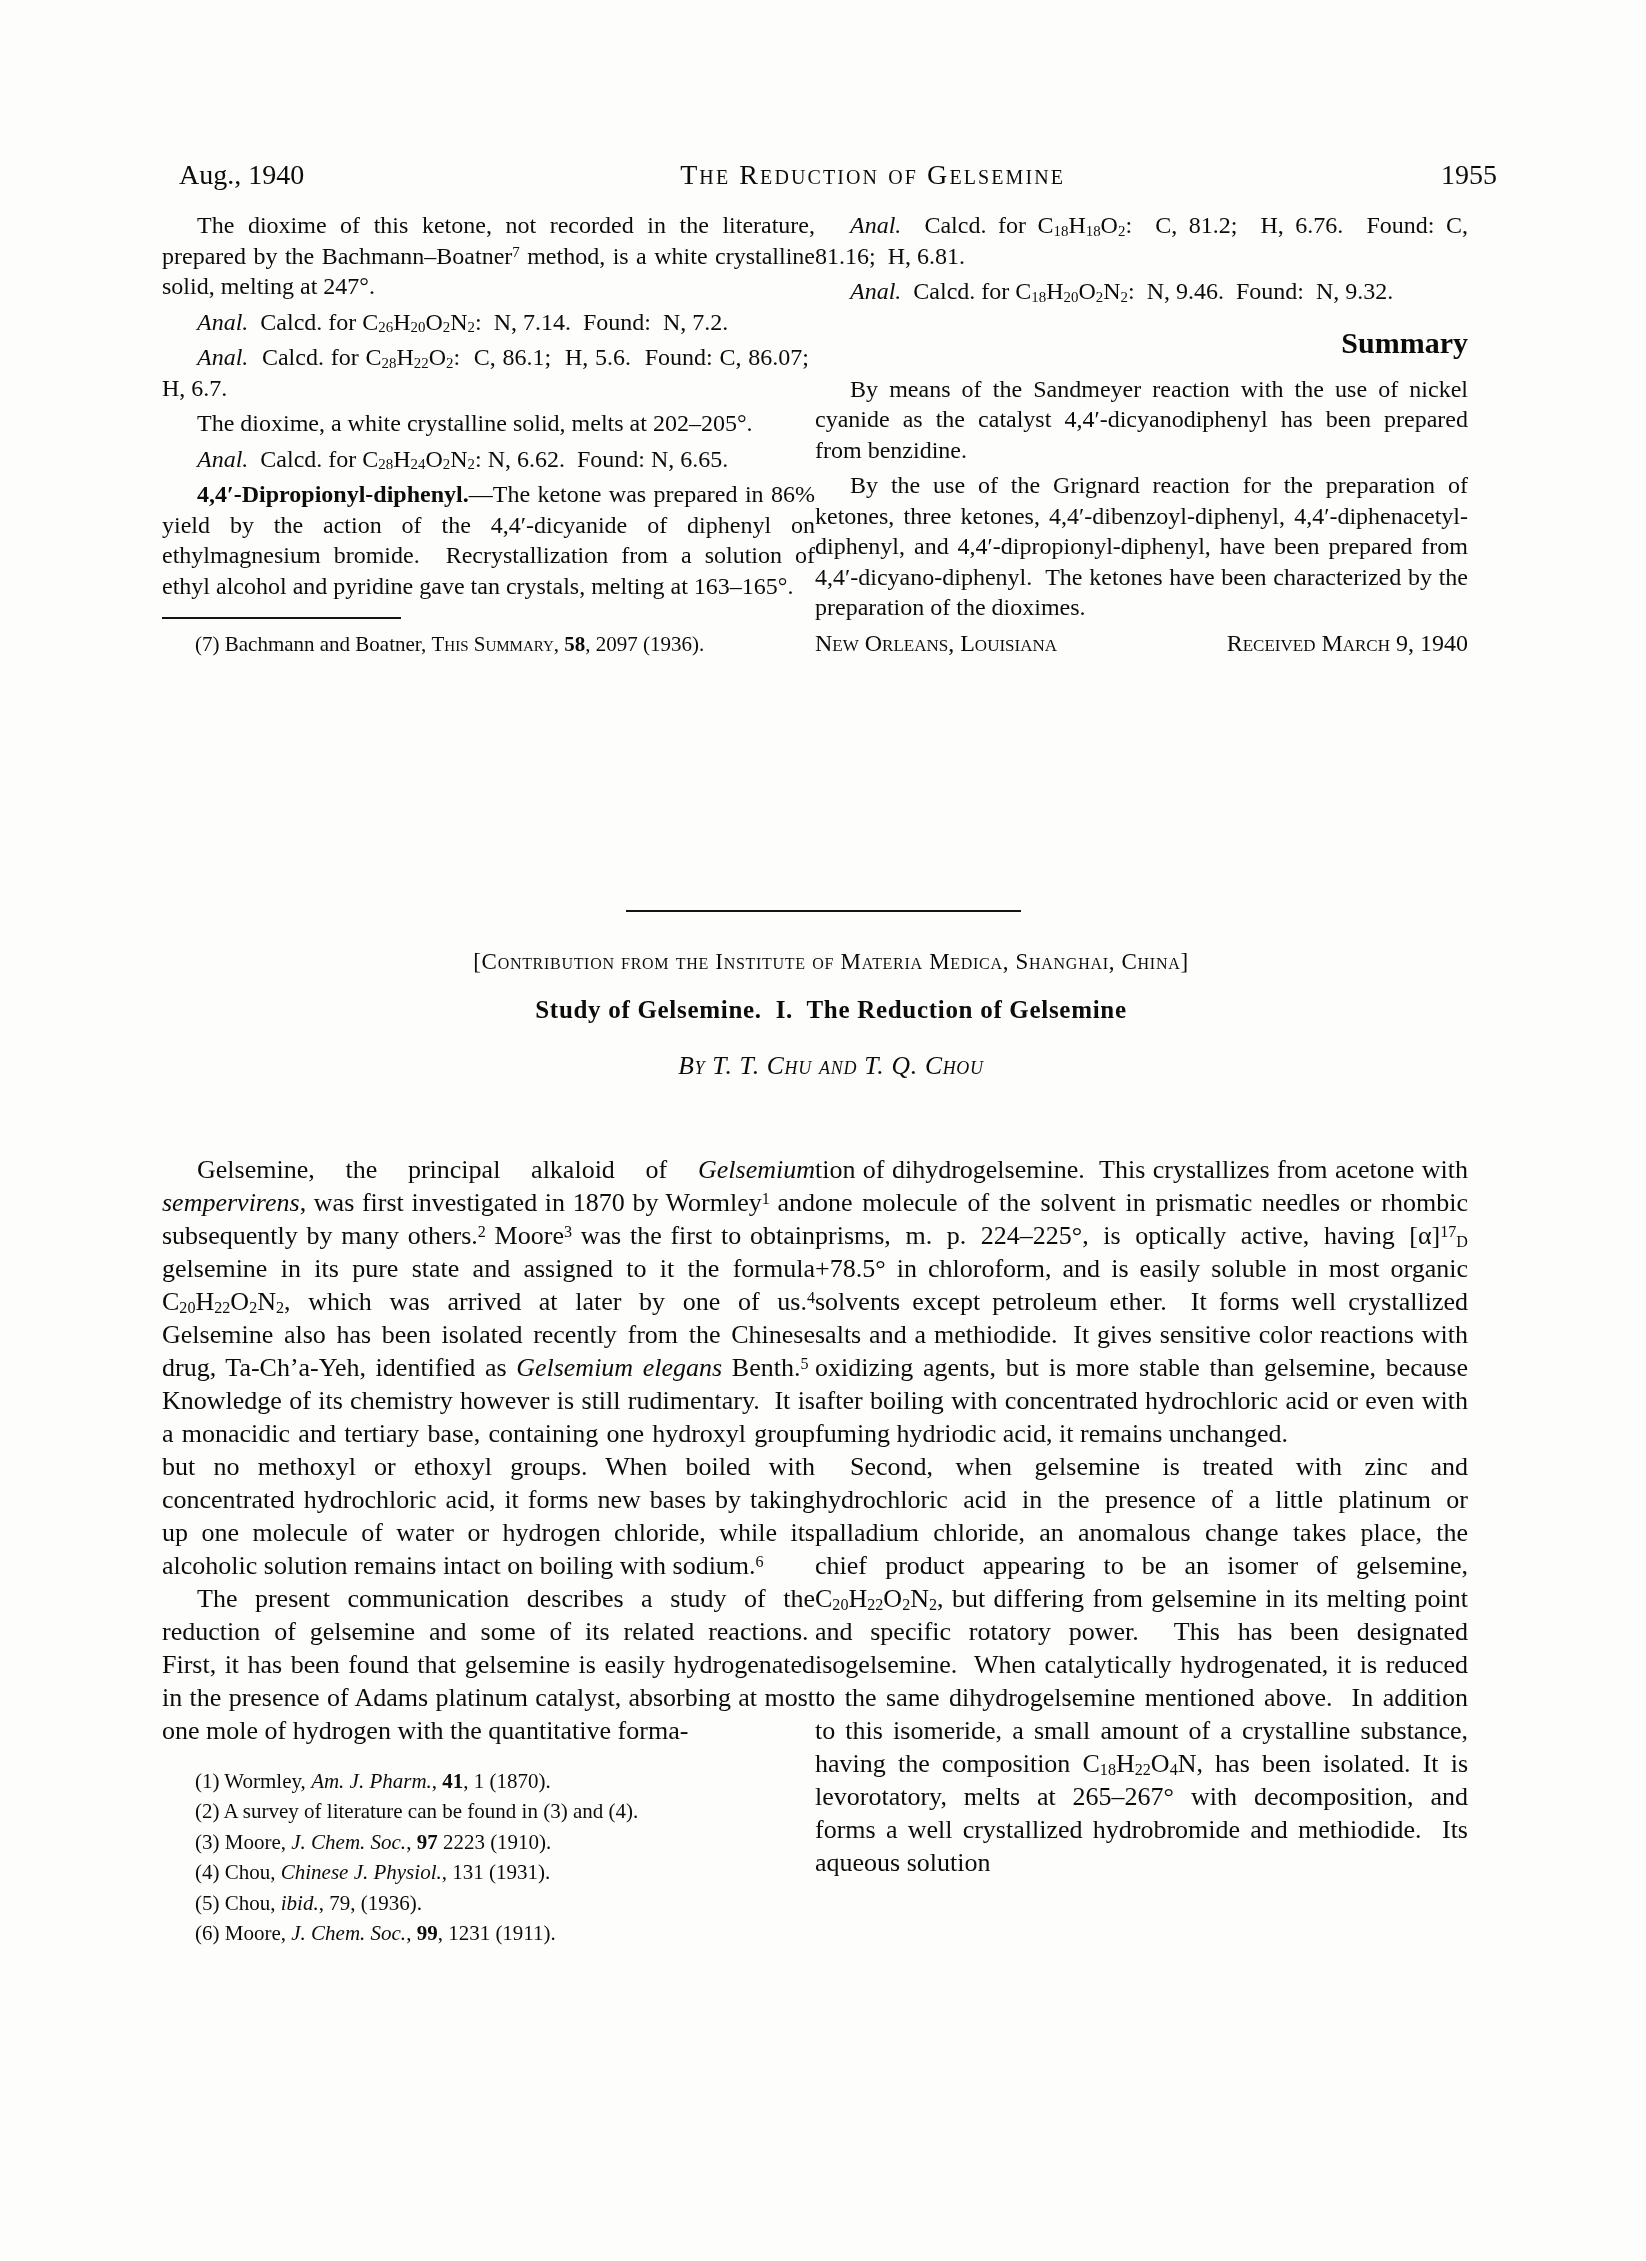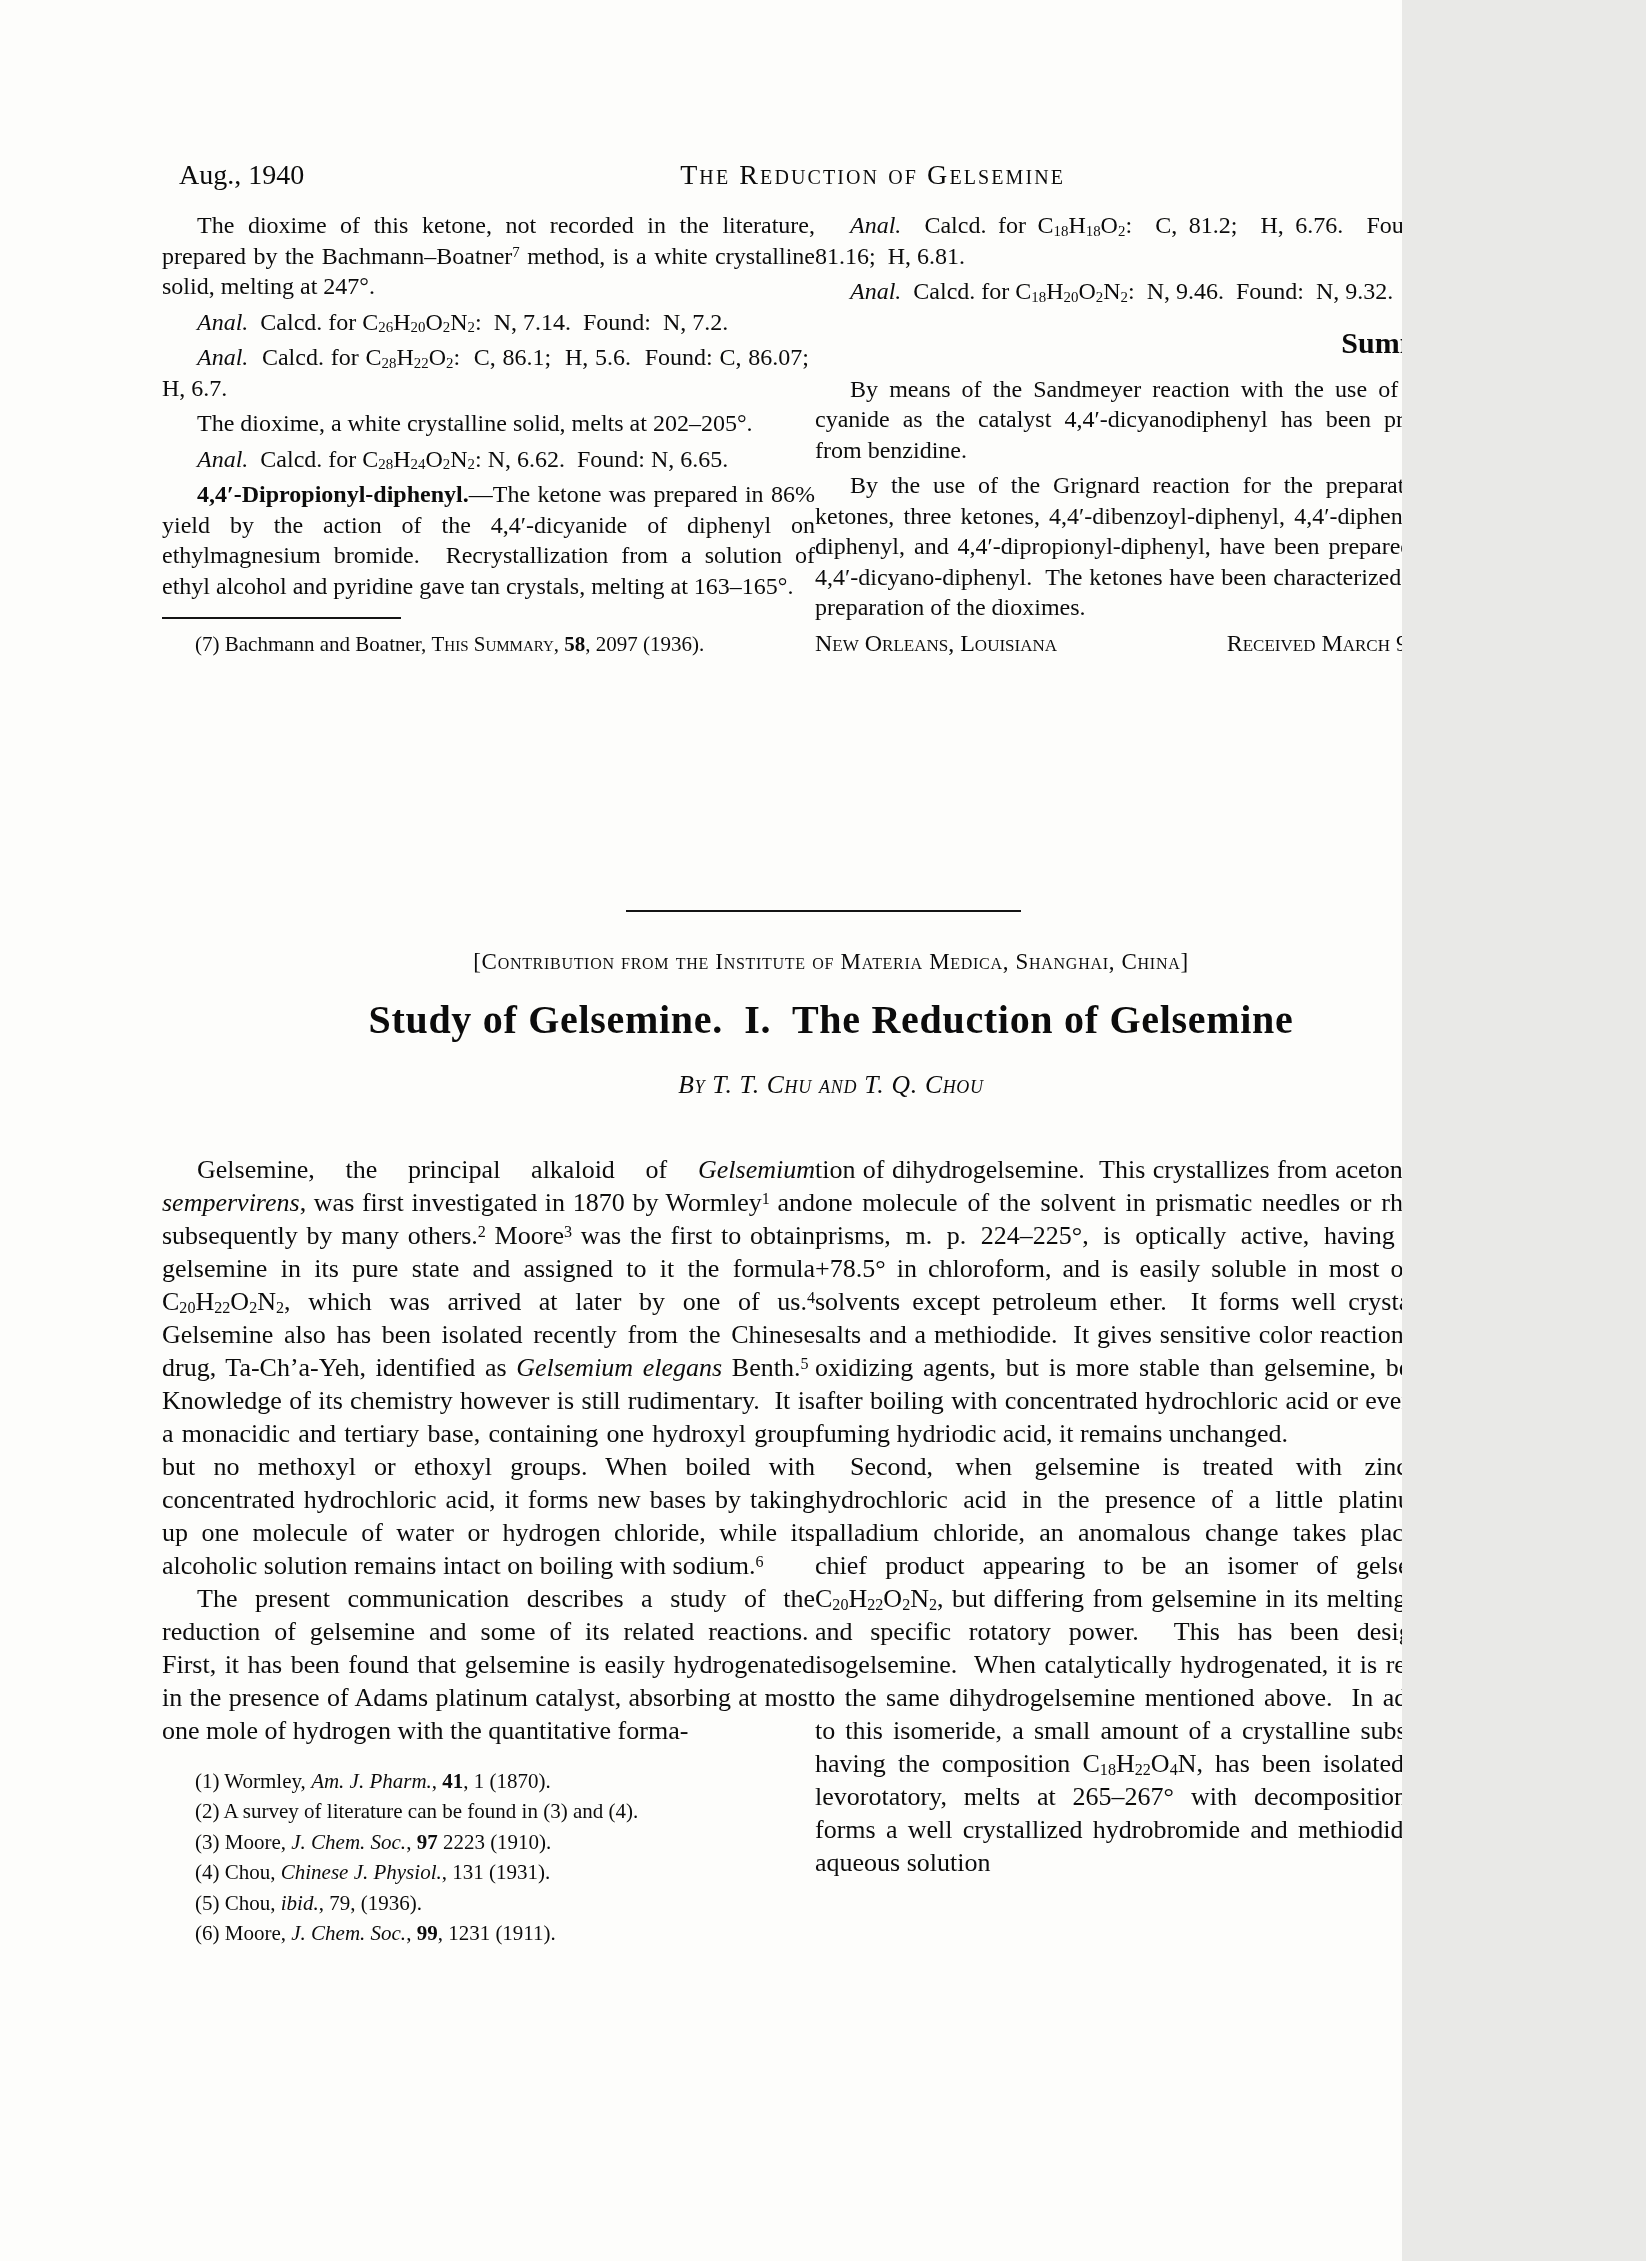--- a/index.html
+++ b/index.html
@@ -1,18 +1,18 @@
 <!DOCTYPE html>
 <html style="font-size:11.4px"><head>
 <meta charset="utf-8">
 <style>
   html,body{margin:0;padding:0;background:#e9e9e7;}
   .page{
     position:relative;
-    width:1402px;height:2261px;
+    width:1646px;height:2261px;
     background:#fdfdfb;
     overflow:hidden;
     font-family:"Liberation Serif","DejaVu Serif",serif;
     color:#0c0c0c;
   }
   
   .header{
     position:absolute;top:159px;left:179px;width:1318px;
     display:flex;justify-content:space-between;align-items:baseline;
     font-size:28px;
@@ -32,21 +32,21 @@
   .fns{margin-top:18.5px;}
   .summary-head{font-size:30px;font-weight:bold;text-align:right;margin:21px 0 15.6px 0;}
   .sign{display:flex;justify-content:space-between;align-items:flex-end;
         font-variant:small-caps;margin-top:4px;font-size:24px;}
   
   .divider{position:absolute;top:910px;left:626px;width:395px;
            border:none;border-top:2.8px solid #141414;margin:0;}
   
   .art2head{position:absolute;top:949px;left:162px;width:1338px;text-align:center;}
   .contrib{font-size:23px;font-variant:small-caps;letter-spacing:0.7px;margin:0;}
-  .title{font-size:40px;font-weight:bold;margin:21px 0 12px 0;letter-spacing:0.7px;}
+  .title{font-size:25px;font-weight:bold;margin:21px 0 12px 0;letter-spacing:0.7px;}
   .byline{font-size:25.6px;font-variant:small-caps;margin:27px 0 0 0;letter-spacing:0.7px;font-style:italic;}
   .sc{font-variant:small-caps;}
   sub{font-size:62%;vertical-align:baseline;position:relative;top:0.2em;line-height:0;}
   sup{font-size:62%;vertical-align:baseline;position:relative;top:-0.45em;line-height:0;}
 </style>
 </head>
 <body>
 
 <div class="page">
 

